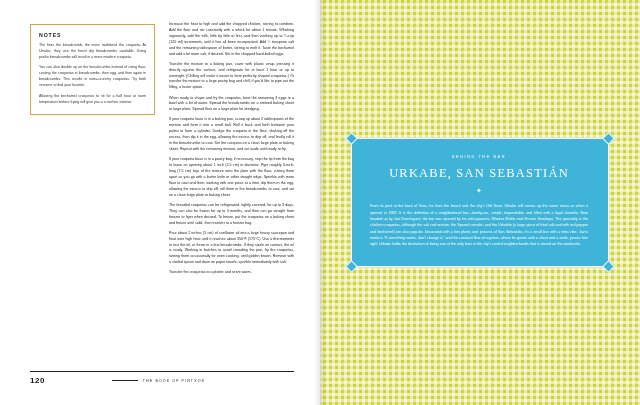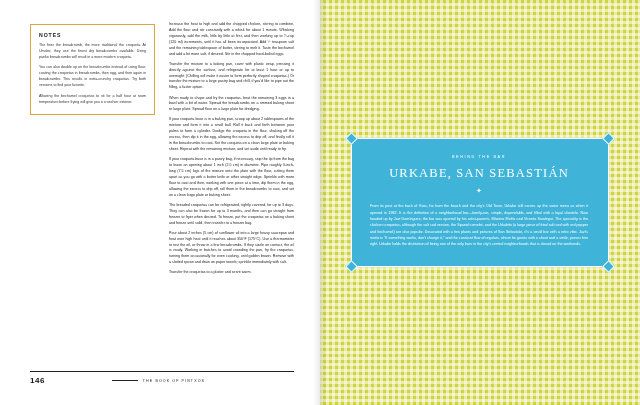--- a/index.html
+++ b/index.html
@@ -195,21 +195,21 @@
         <p class="body-p">If your croqueta base is in a baking pan, scoop up about 2 tablespoons of the mixture and form it into a small ball. Roll it back and forth between your palms to form a cylinder. Dredge the croqueta in the flour, shaking off the excess, then dip it in the egg, allowing the excess to drip off, and finally roll it in the breadcrumbs to coat. Set the croqueta on a clean large plate or baking sheet. Repeat with the remaining mixture, and set aside until ready to fry.</p>
         <p class="body-p">If your croqueta base is in a pastry bag, if necessary, snip the tip from the bag to leave an opening about 1 inch (2.5 cm) in diameter. Pipe roughly 3-inch-long (7.5 cm) logs of the mixture onto the plate with the flour, cutting them apart as you go with a butter knife or other straight edge. Sprinkle with more flour to coat and then, working with one piece at a time, dip them in the egg, allowing the excess to drip off, roll them in the breadcrumbs to coat, and set on a clean large plate or baking sheet.</p>
         <p class="body-p">The breaded croquetas can be refrigerated, tightly covered, for up to 3 days. They can also be frozen for up to 3 months, and then can go straight from freezer to fryer when desired. To freeze, put the croquetas on a baking sheet and freeze until solid, then transfer to a freezer bag.</p>
         <p class="body-p">Pour about 2 inches (5 cm) of sunflower oil into a large heavy saucepan and heat over high heat until it reaches about 350°F (175°C). Use a thermometer to test the oil, or throw in a few breadcrumbs. If they sizzle on contact, the oil is ready. Working in batches to avoid crowding the pan, fry the croquetas, turning them occasionally for even cooking, until golden brown. Remove with a slotted spoon and drain on paper towels; sprinkle immediately with salt.</p>
         <p class="body-p">Transfer the croquetas to a platter and serve warm.</p>
       </div>
 
     </div>
 
     <div class="left-footer">
-      <div class="folio">146</div>
+      <div class="folio">120</div>
       <div class="footer-center">
         <span class="footer-rule"></span>
         <span class="footer-title">THE BOOK OF PINTXOS</span>
       </div>
       <div class="footer-spacer"></div>
     </div>
   </div>
 
   <div class="page-right">
     <div class="sidebar-card">

